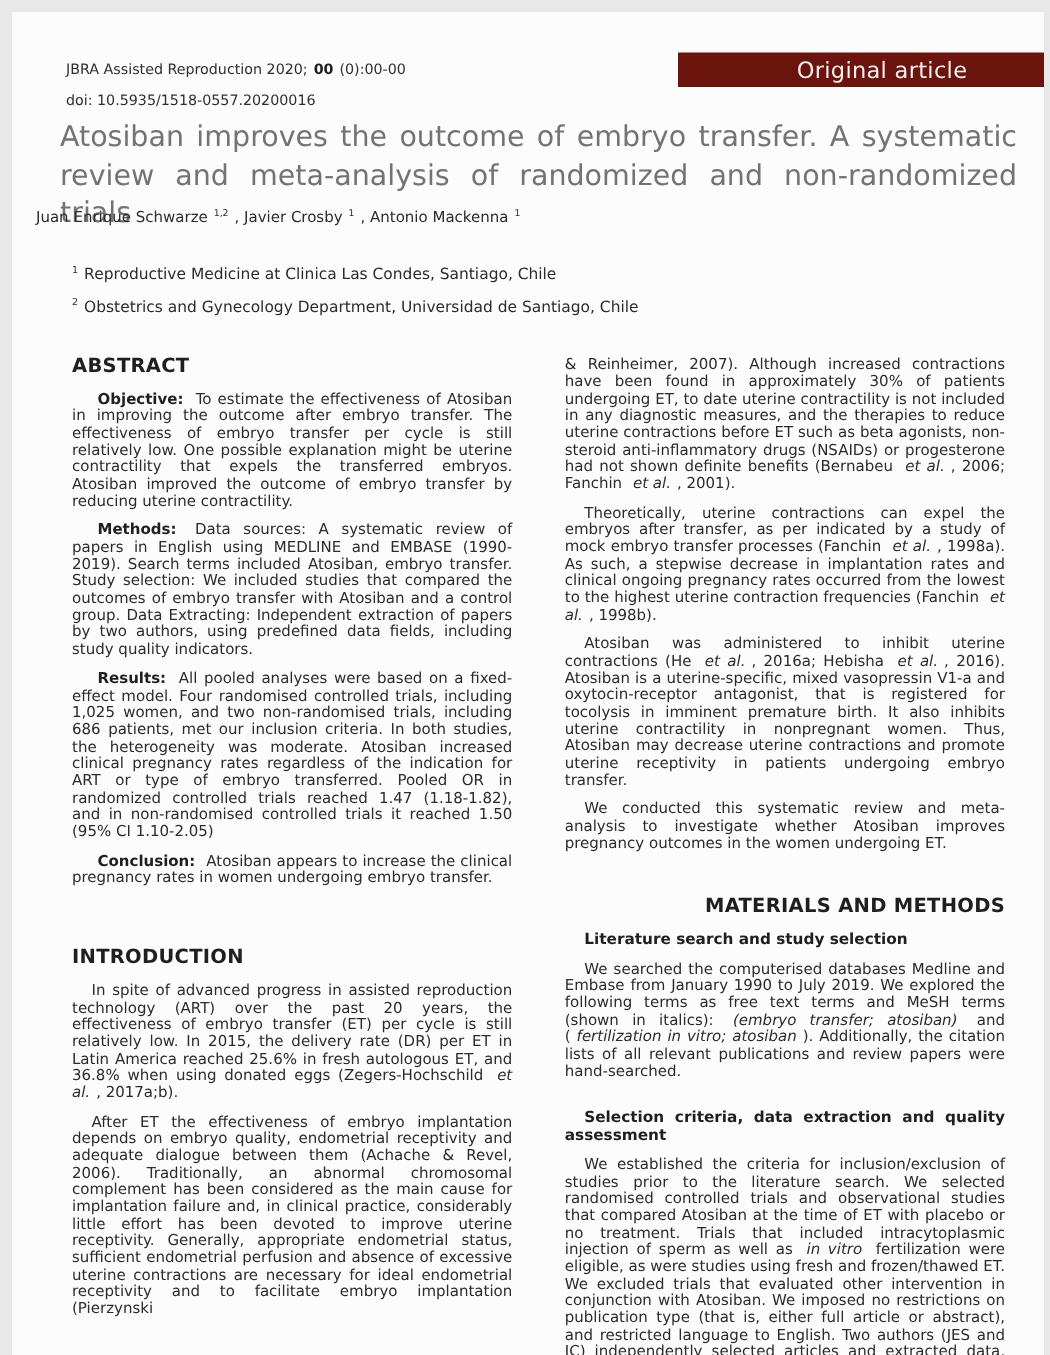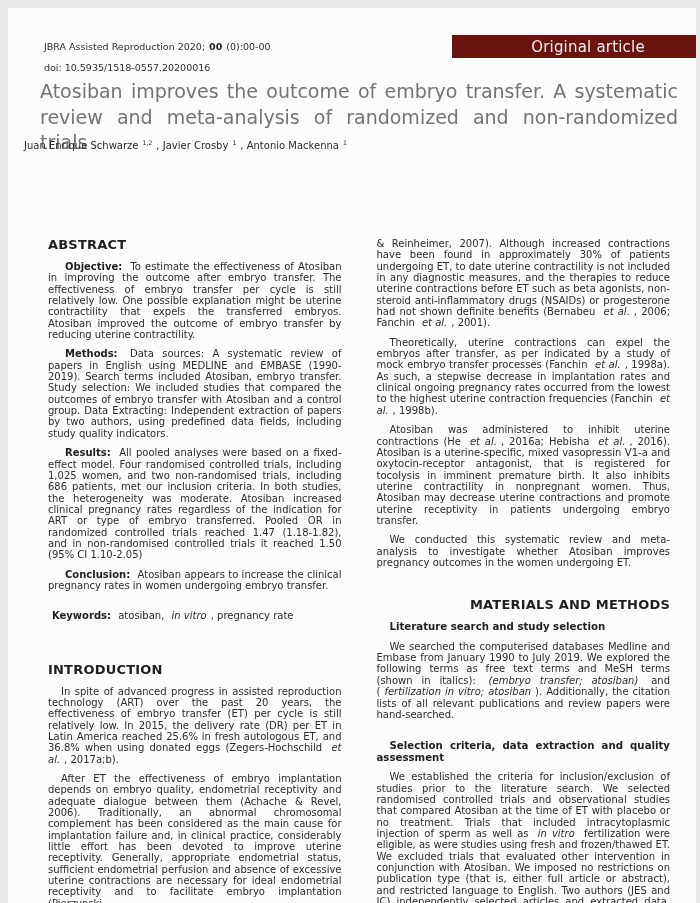--- a/index.html
+++ b/index.html
@@ -76,30 +76,33 @@
   </div>
 
   <div class="banner" style="background-color: rgb(107, 20, 14);">
     <span style="color: rgb(245, 240, 238);">Original article</span>
   </div>
 
   <h1 class="title">Atosiban improves the outcome of embryo transfer. A systematic review and meta-analysis of randomized and non-randomized trials</h1>
 
   <div class="authors">Juan Enrique Schwarze<sup>1,2</sup>, Javier Crosby<sup>1</sup>, Antonio Mackenna<sup>1</sup></div>
 
+  <div class="affiliations">
+    <div><sup>1</sup>Reproductive Medicine at Clinica Las Condes, Santiago, Chile</div>
+    <div><sup>2</sup>Obstetrics and Gynecology Department, Universidad de Santiago, Chile</div>
+  </div>
 
   <div class="body-cols">
 
     <div class="col">
       <div class="sec-heading">ABSTRACT</div>
       <p><b>Objective:</b> To estimate the effectiveness of Atosiban in improving the outcome after embryo transfer. The effectiveness of embryo transfer per cycle is still relatively low. One possible explanation might be uterine contractility that expels the transferred embryos. Atosiban improved the outcome of embryo transfer by reducing uterine contractility.</p>
       <p><b>Methods:</b> Data sources: A systematic review of papers in English using MEDLINE and EMBASE (1990-2019). Search terms included Atosiban, embryo transfer. Study selection: We included studies that compared the outcomes of embryo transfer with Atosiban and a control group. Data Extracting: Independent extraction of papers by two authors, using predefined data fields, including study quality indicators.</p>
       <p><b>Results:</b> All pooled analyses were based on a fixed-effect model. Four randomised controlled trials, including 1,025 women, and two non-randomised trials, including 686 patients, met our inclusion criteria. In both studies, the heterogeneity was moderate. Atosiban increased clinical pregnancy rates regardless of the indication for ART or type of embryo transferred. Pooled OR in randomized controlled trials reached 1.47 (1.18-1.82), and in non-randomised controlled trials it reached 1.50 (95% CI 1.10-2.05)</p>
       <p><b>Conclusion:</b> Atosiban appears to increase the clinical pregnancy rates in women undergoing embryo transfer.</p>
-      <p class="noindent keywords-block"><b>Keywords:</b> atosiban, <i>in vitro</i>, pregnancy rate</p>
 
       <div class="sec-heading intro-gap">INTRODUCTION</div>
       <p>In spite of advanced progress in assisted reproduction technology (ART) over the past 20 years, the effectiveness of embryo transfer (ET) per cycle is still relatively low. In 2015, the delivery rate (DR) per ET in Latin America reached 25.6% in fresh autologous ET, and 36.8% when using donated eggs (Zegers-Hochschild <i>et al.</i>, 2017a;b).</p>
       <p>After ET the effectiveness of embryo implantation depends on embryo quality, endometrial receptivity and adequate dialogue between them (Achache &amp; Revel, 2006). Traditionally, an abnormal chromosomal complement has been considered as the main cause for implantation failure and, in clinical practice, considerably little effort has been devoted to improve uterine receptivity. Generally, appropriate endometrial status, sufficient endometrial perfusion and absence of excessive uterine contractions are necessary for ideal endometrial receptivity and to facilitate embryo implantation (Pierzynski</p>
     </div>
 
     <div class="col">
       <p class="noindent">&amp; Reinheimer, 2007). Although increased contractions have been found in approximately 30% of patients undergoing ET, to date uterine contractility is not included in any diagnostic measures, and the therapies to reduce uterine contractions before ET such as beta agonists, non-steroid anti-inflammatory drugs (NSAIDs) or progesterone had not shown definite benefits (Bernabeu <i>et al.</i>, 2006; Fanchin <i>et al.</i>, 2001).</p>
       <p>Theoretically, uterine contractions can expel the embryos after transfer, as per indicated by a study of mock embryo transfer processes (Fanchin <i>et al.</i>, 1998a). As such, a stepwise decrease in implantation rates and clinical ongoing pregnancy rates occurred from the lowest to the highest uterine contraction frequencies (Fanchin <i>et al.</i>, 1998b).</p>
       <p>Atosiban was administered to inhibit uterine contractions (He <i>et al.</i>, 2016a; Hebisha <i>et al.</i>, 2016). Atosiban is a uterine-specific, mixed vasopressin V1-a and oxytocin-receptor antagonist, that is registered for tocolysis in imminent premature birth. It also inhibits uterine contractility in nonpregnant women. Thus, Atosiban may decrease uterine contractions and promote uterine receptivity in patients undergoing embryo transfer.</p>

